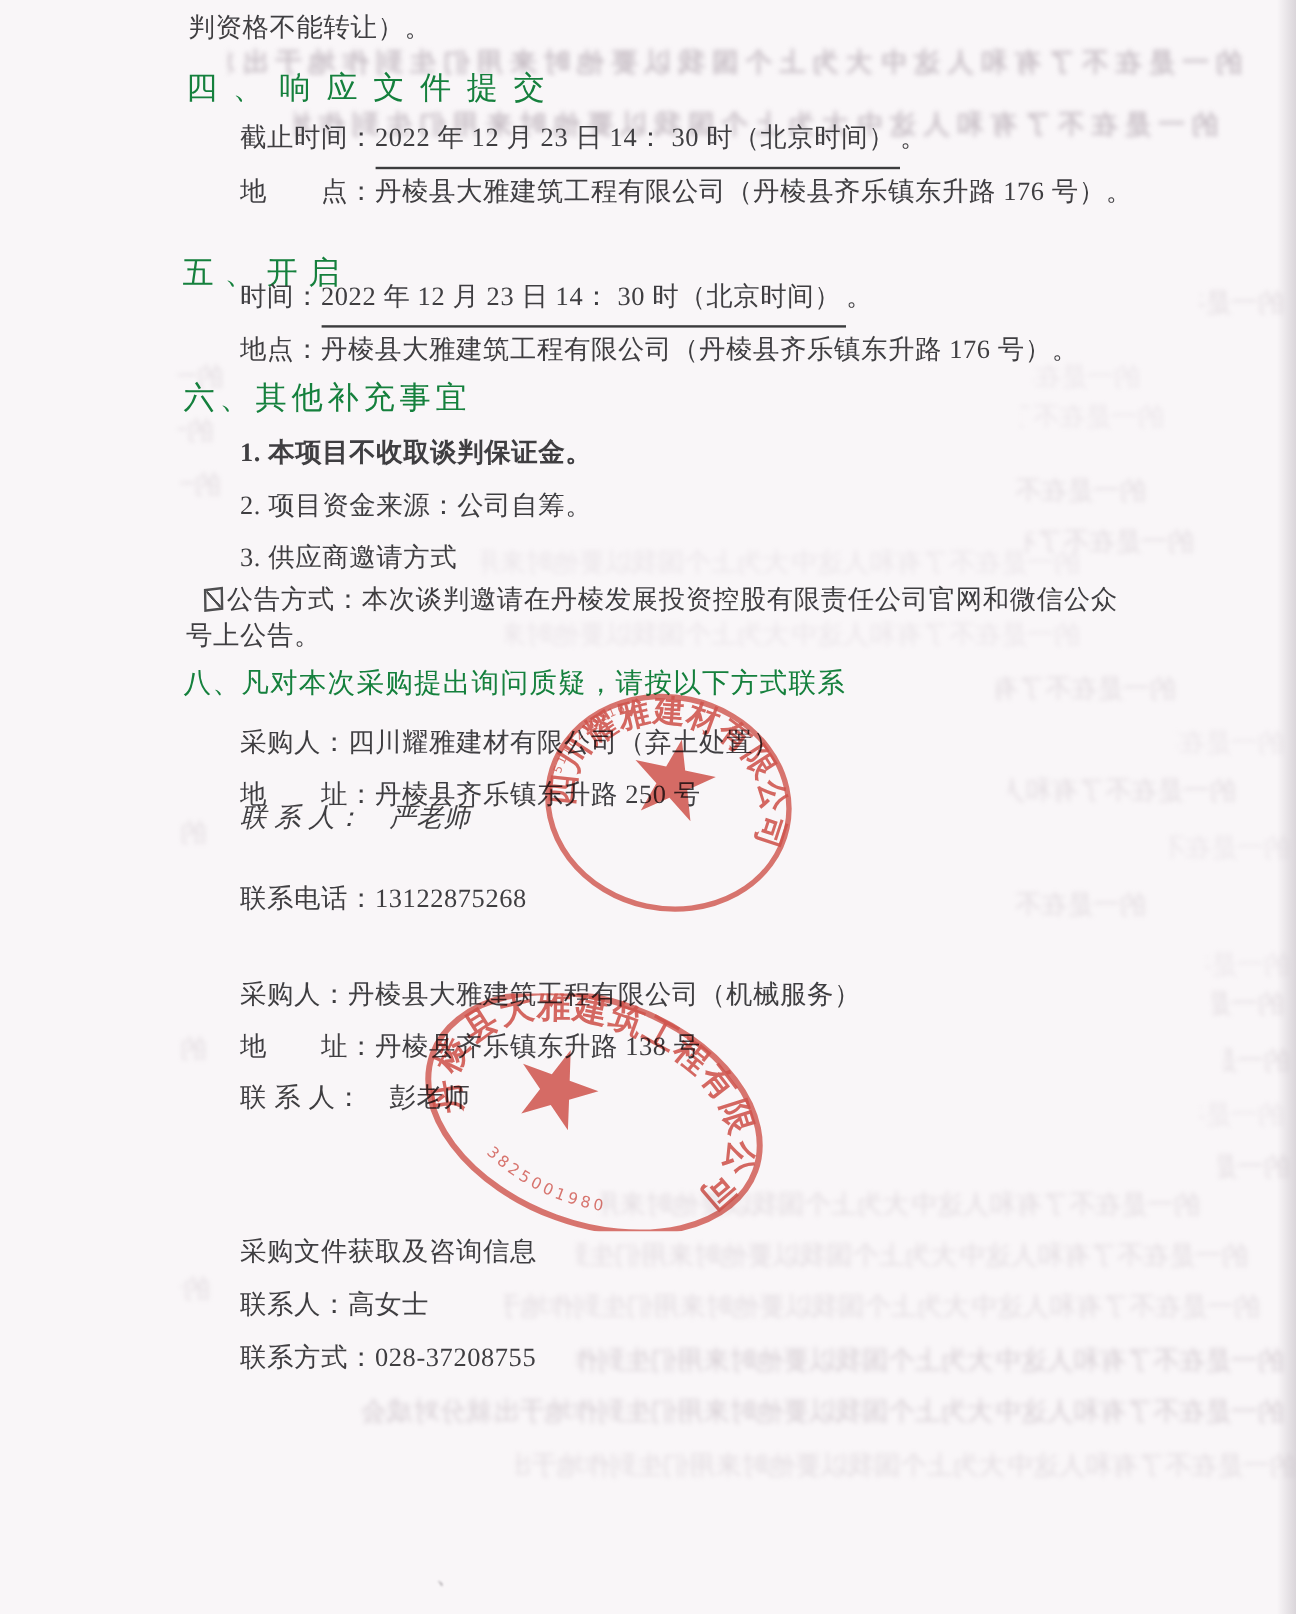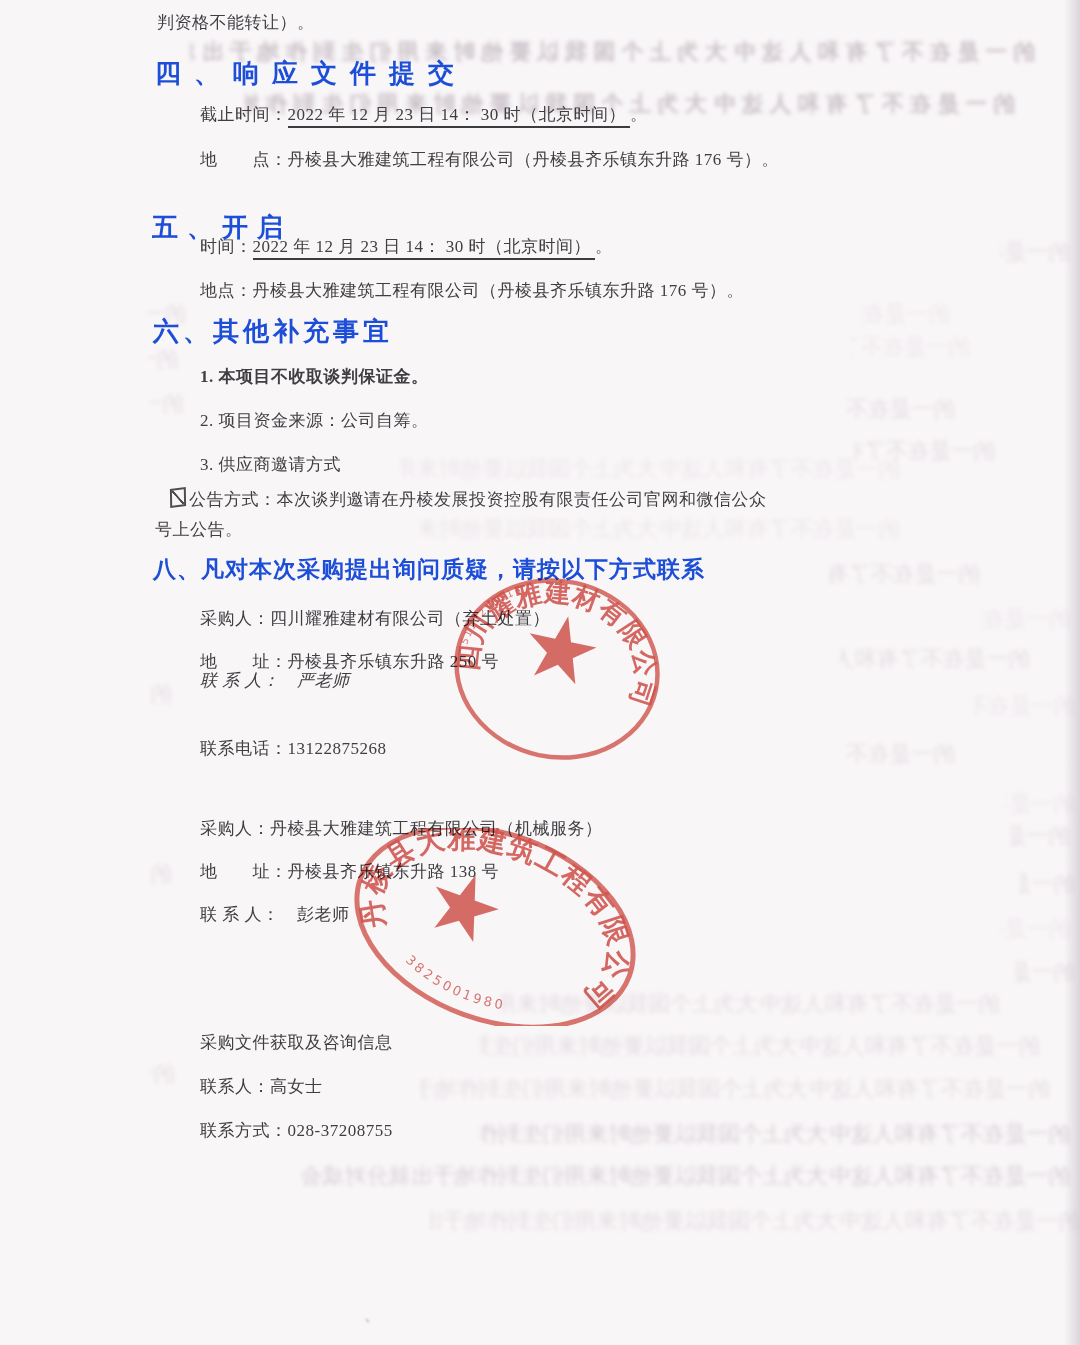--- a/index.html
+++ b/index.html
@@ -7,37 +7,37 @@
     position:relative;
     width:1080px;height:1345px;
     margin:0 auto;
     background:#f9f6f8;
     overflow:hidden;
     font-family:"Liberation Serif","DejaVu Serif",serif;
     color:#3f3e41;
   }
   .line{
     position:absolute;
-    font-size:17px;
+    font-size:22px;
     line-height:30px;
     letter-spacing:0.5px;
     white-space:nowrap;
     z-index:3;
   }
   .heading{
     font-family:"Liberation Sans","DejaVu Sans",sans-serif;
-    font-weight:700;
-    color:#1d4ed8;
+    font-weight:400;
+    color:#15803d;
     font-size:26px;
   }
   .h-sp13{letter-spacing:13px;}
   .h-sp9{letter-spacing:9px;margin-top:24px;}
   .h-sp4{letter-spacing:4px;}
   .h-sm{font-size:23px;letter-spacing:1px;}
-  .u{border-bottom:2px solid #3c3c3e;padding-bottom:2px;padding-right:4px;}
+  .u{border-bottom:2px solid #3c3c3e;padding-bottom:12px;padding-right:4px;}
   .checkbox{
     display:inline-block;
     width:12px;height:15px;
     border:2px solid #4e4e50;
     margin-right:3px;
     vertical-align:-2px;
     transform:rotate(-7deg) skewX(-6deg);
     background:linear-gradient(to top right,rgba(0,0,0,0) 44%,#4e4e50 46%,#4e4e50 54%,rgba(0,0,0,0) 56%);
   }
   

